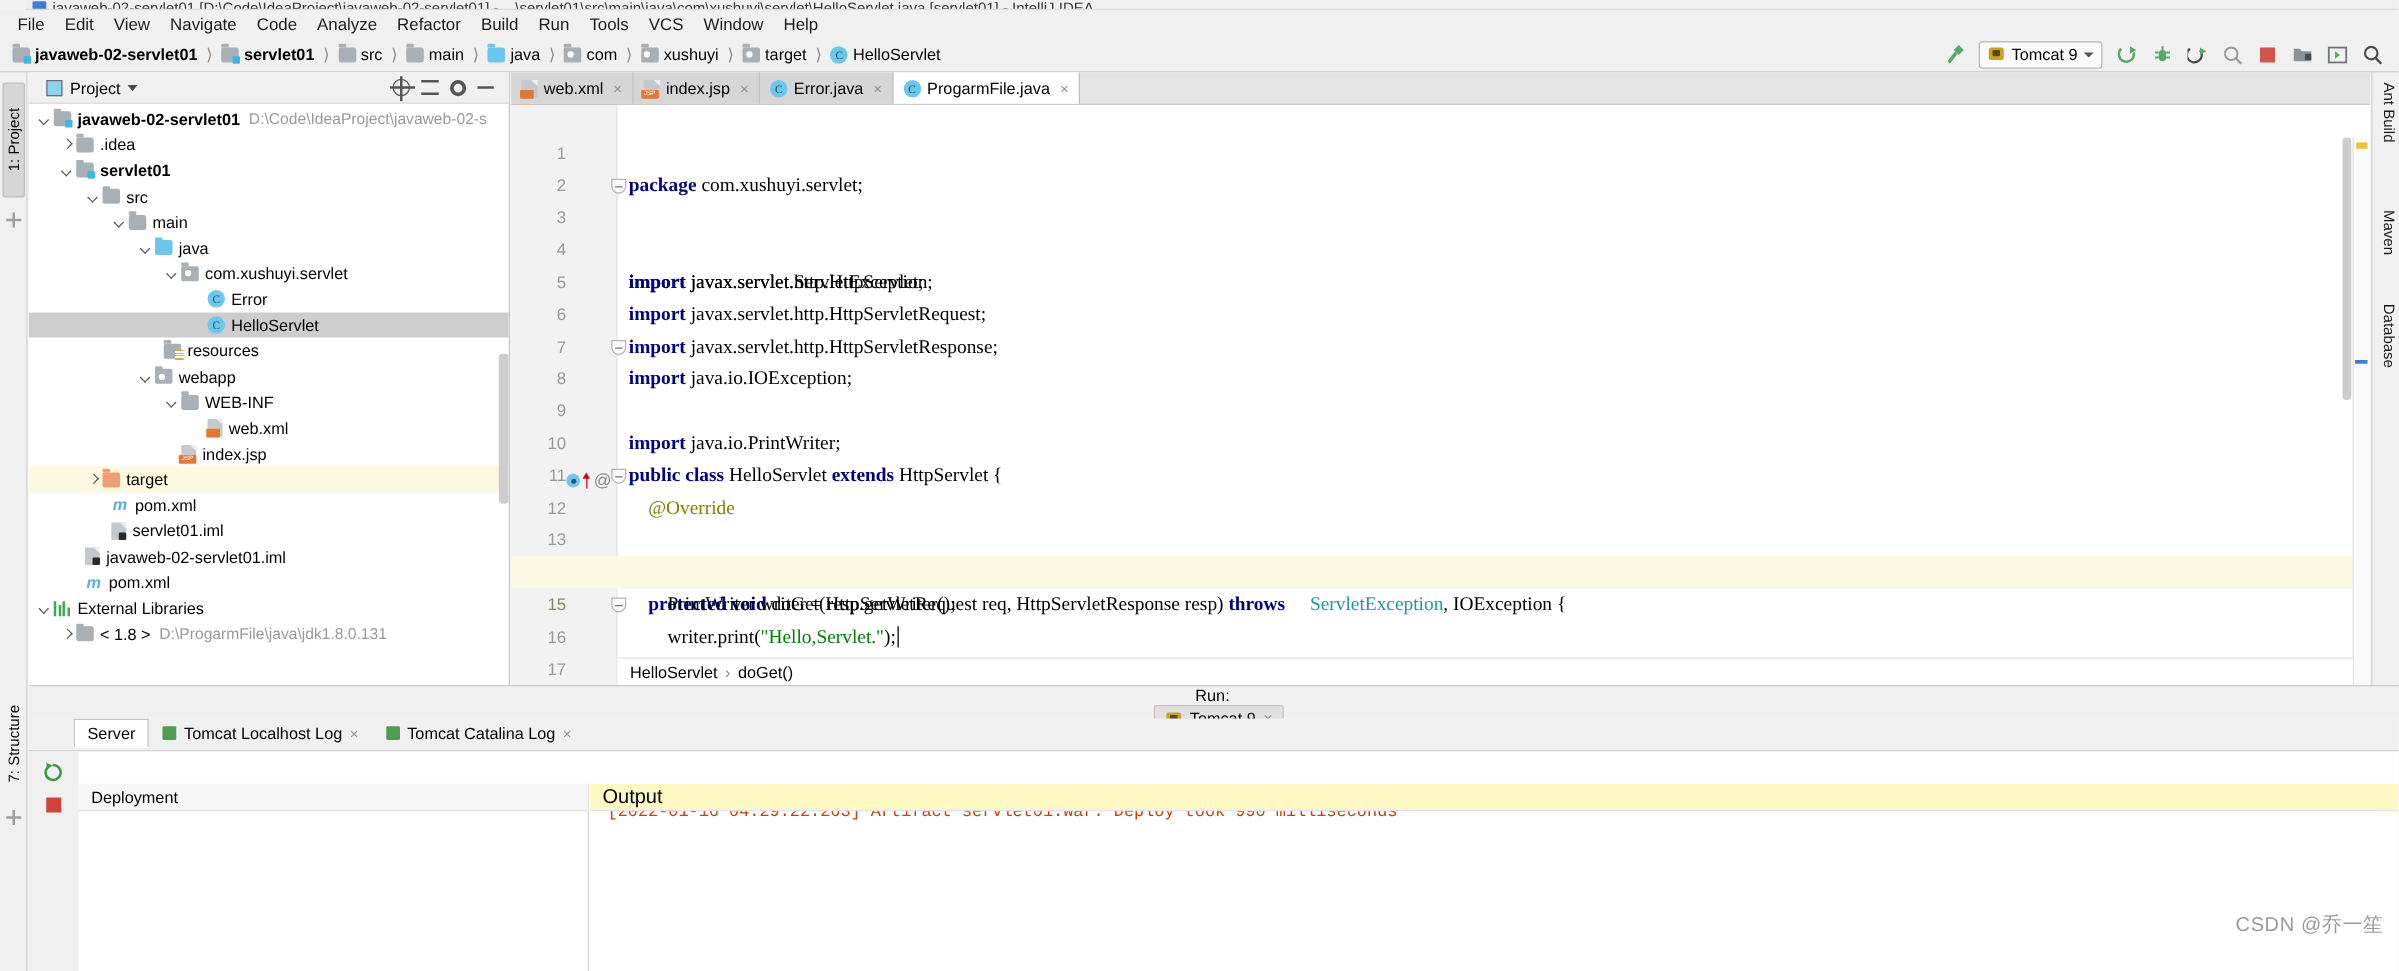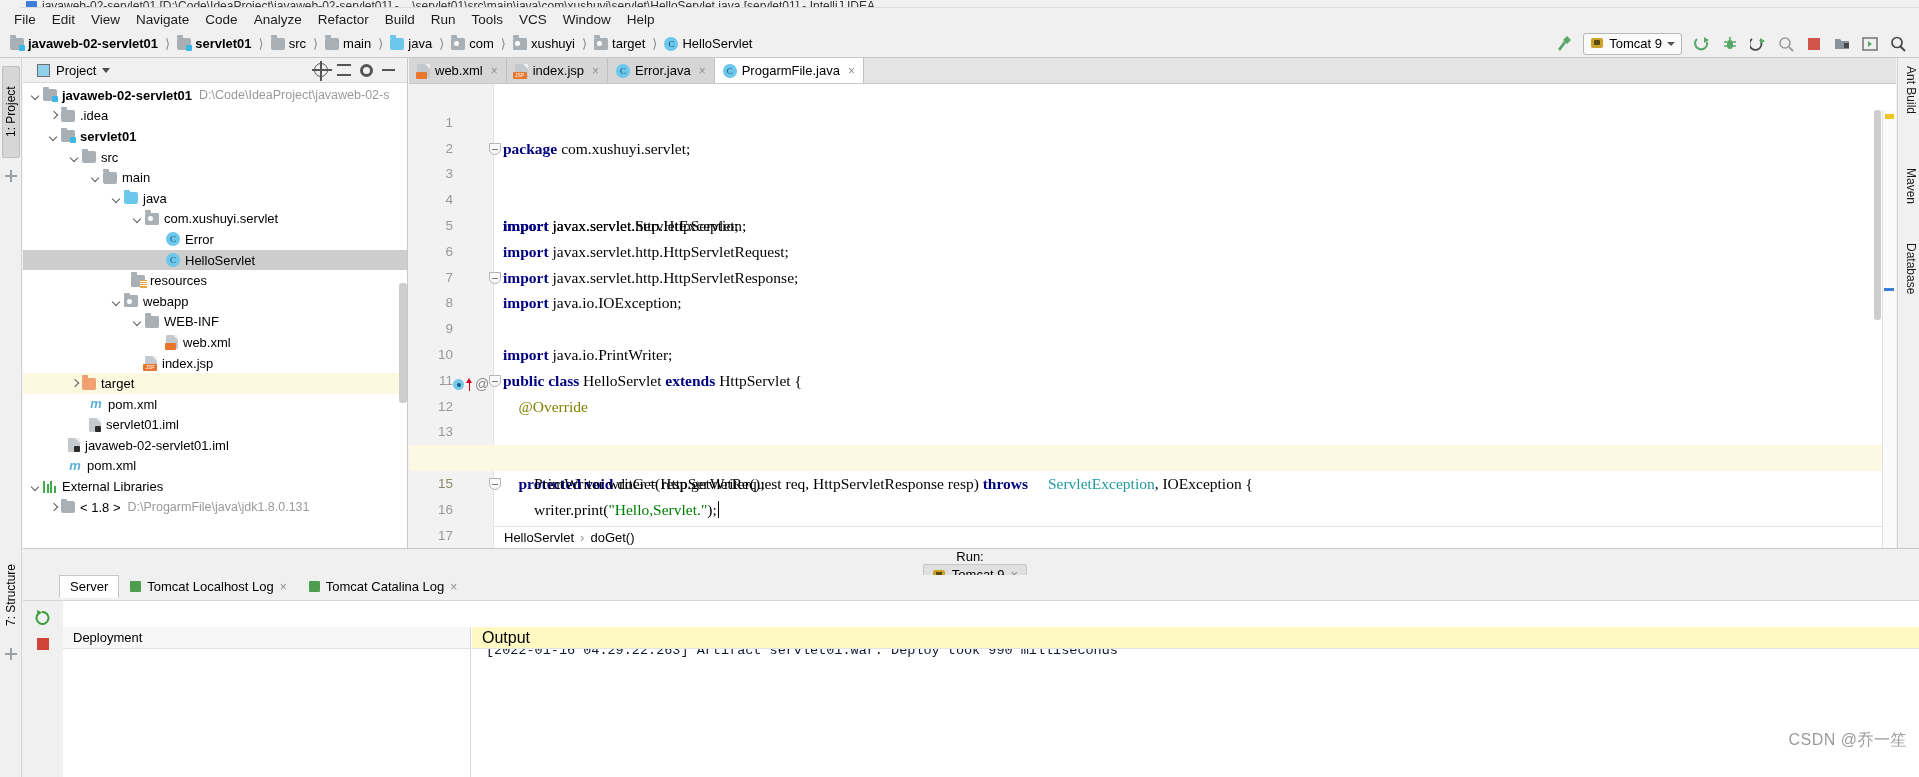--- a/index.html
+++ b/index.html
@@ -241,21 +241,21 @@
   .subtab .x{ color:#8e8e8e;font-size:12px;}
   .run-left-icons{ position:absolute; left:0; top:26px; width:40px; bottom:0; background:#f0f0f0; }
   .run-left-icons .ri{ width:26px;height:22px;margin:5px auto; display:flex;align-items:center;justify-content:center;}
   .stop-sq{ width:12px;height:12px;background:#d04437;}
 
   .deploy-col{ position:absolute; left:40px; top:52px; width:408px; bottom:0; background:#fff; border-right:1px solid #d5d5d5;}
   .deploy-col .hdr{ height:22px; display:flex; align-items:center; padding-left:10px; font-size:13px; background:#f7f7f7; border-bottom:1px solid #e2e2e2;}
   .output-col{ position:absolute; left:449px; top:52px; right:0; bottom:0; background:#fff; }
   .output-col .hdr{ height:22px; display:flex; align-items:center; padding-left:10px; font-size:16px; background:#fef9c3; border-bottom:1px solid #e2e2e2;}
   .output-col .line{
-    font-family:"Liberation Mono","DejaVu Sans Mono",monospace; font-size:13.5px; color:#0f172a;
+    font-family:"Liberation Mono","DejaVu Sans Mono",monospace; font-size:13.5px; color:#c2410c;
     padding-left:14px; line-height:18px; white-space:nowrap; overflow:hidden;
   }
   .out-clip{ position:absolute; top:22px; left:0; right:0; bottom:0; overflow:hidden;}
   .out-clip .l1{ margin-top:-7px; }
 
   .watermark{
     position:absolute; right:12px; bottom:26px; font-size:16px; color:#9a9a9a; letter-spacing:0.5px;
   }
   .tree-scroll{ position:absolute; right:0; top:200px; width:8px; height:120px; background:#cdcdcd; border-radius:3px;}
 </style>

